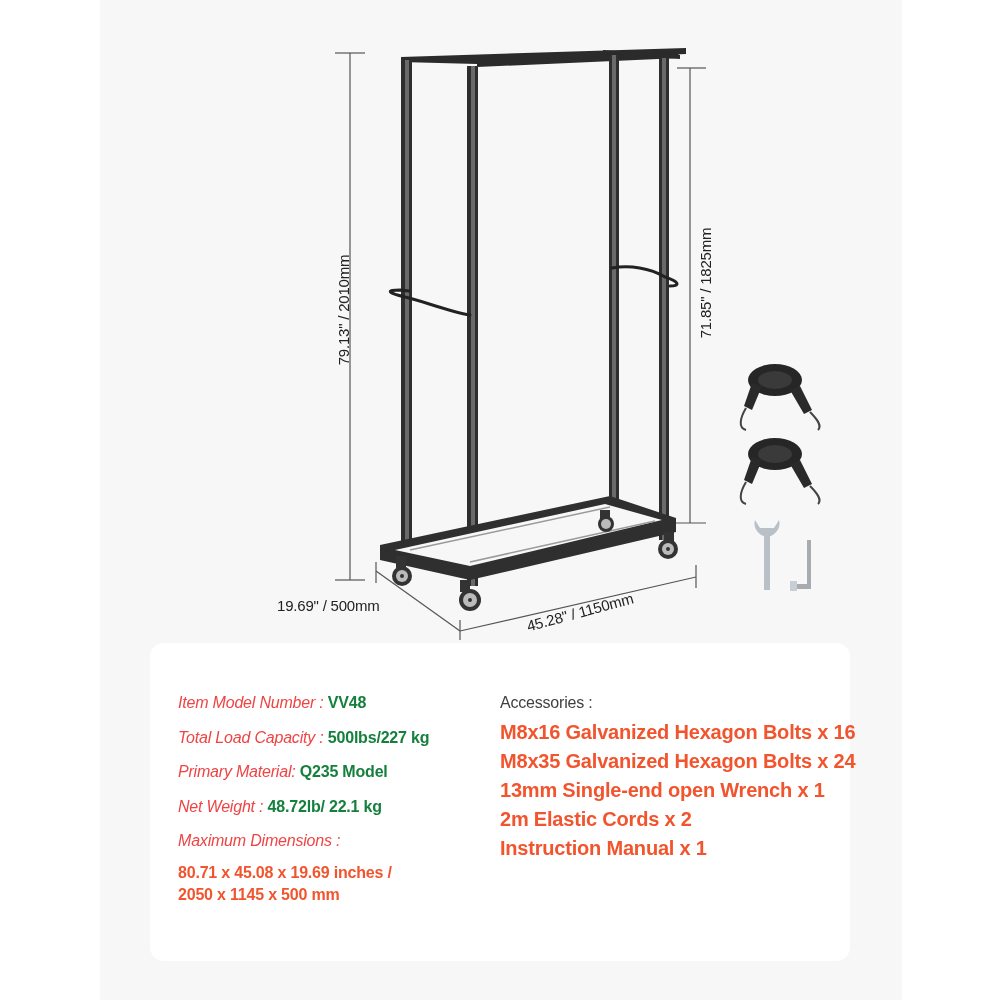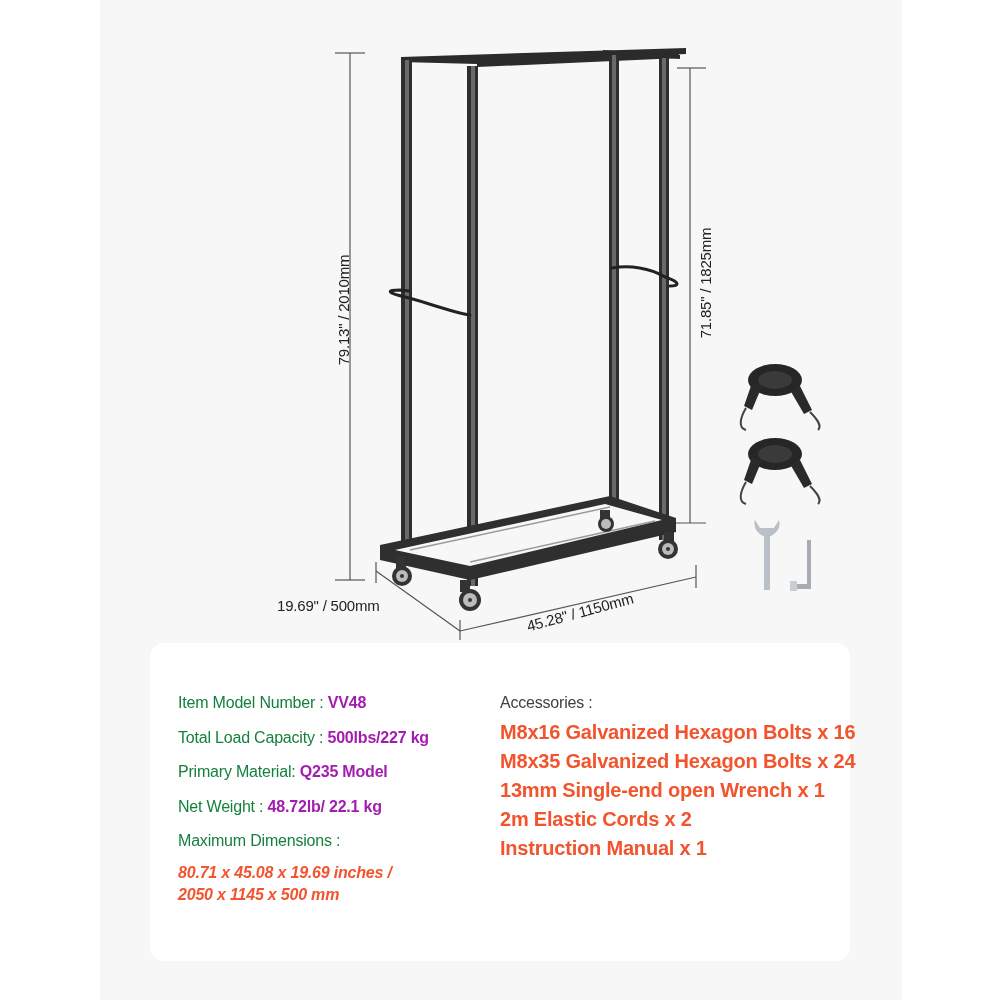--- a/index.html
+++ b/index.html
@@ -48,27 +48,26 @@
     }
     .spec-col-left { position: absolute; left: 28px; top: 50px; width: 320px; }
     .spec-col-right { position: absolute; left: 350px; top: 50px; width: 340px; }
     .spec-row {
       font-size: 16px; line-height: 20px; height: 20px;
       margin-bottom: 14.5px;
       white-space: nowrap;
       color: #1f1f1f;
       letter-spacing: -0.2px;
     }
-    .spec-label { color: #15803d; }
-    .spec-value { color: #a21caf; font-weight: bold; text-align: right; }
+    .spec-label { color: #ef4444; font-style: italic; }
+    .spec-value { color: #15803d; font-weight: bold; text-align: right; }
     .dims-value {
       color: #f2542d; font-weight: bold; font-size: 16px;
       line-height: 22px; letter-spacing: -0.2px;
       margin-top: -4px;
-      font-style: italic;
     }
     .acc-heading {
       font-size: 16px; line-height: 20px; color: #404040;
       margin-bottom: 9px; letter-spacing: -0.2px;
     }
     .acc-item {
       font-size: 20px; line-height: 20px; color: #f2542d;
       font-weight: bold; margin-bottom: 9px; white-space: nowrap;
       letter-spacing: -0.2px;
     }

